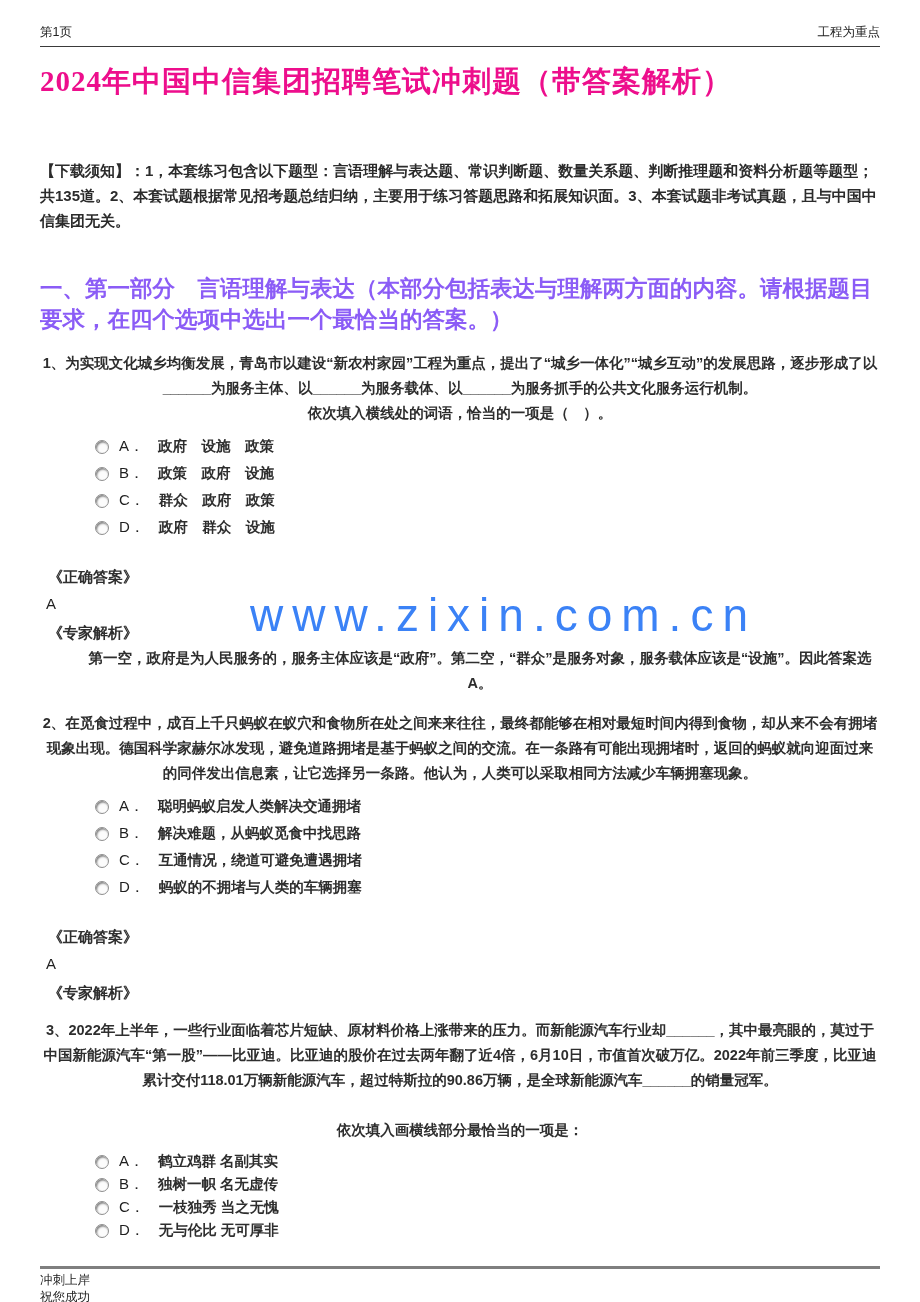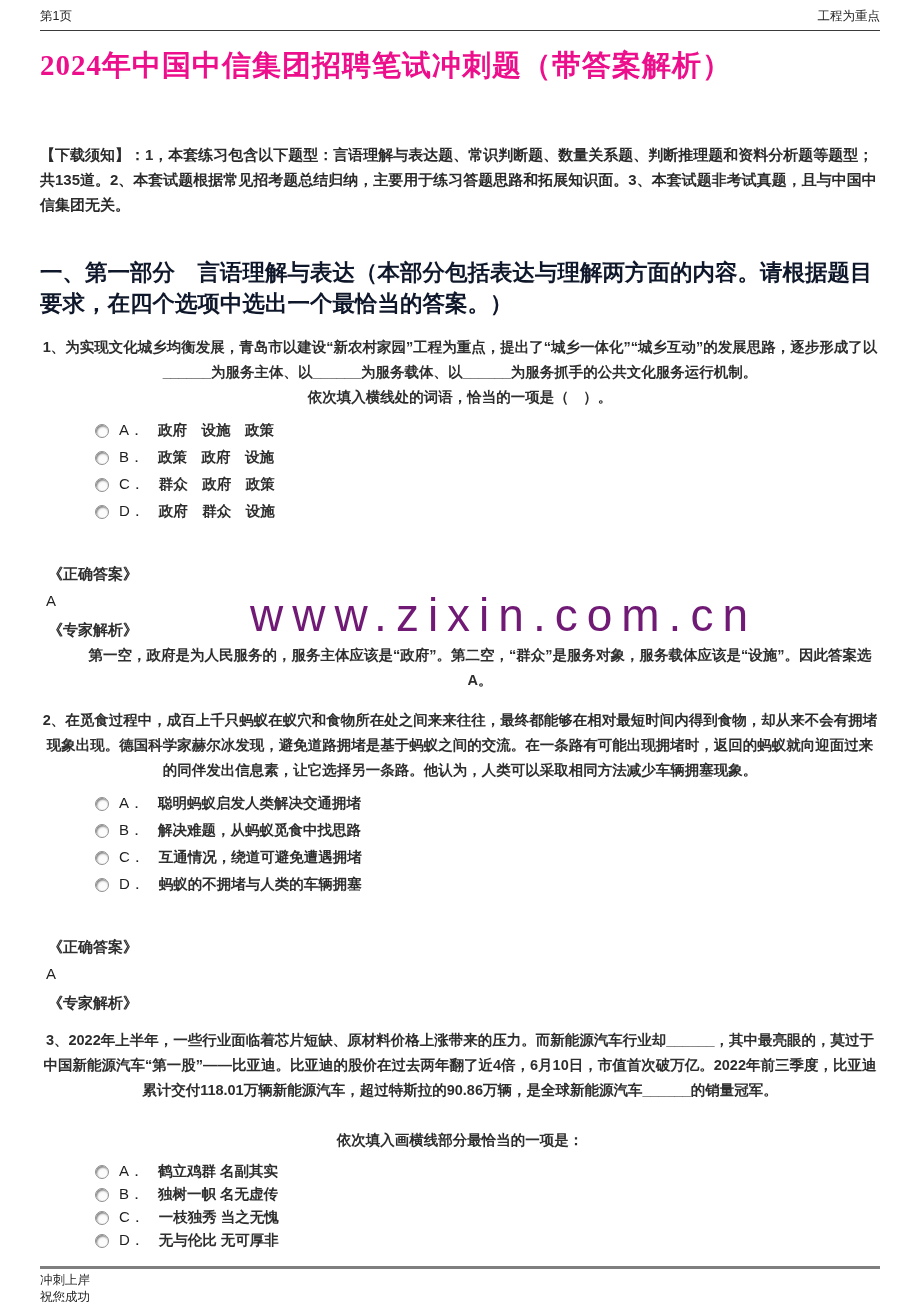--- a/index.html
+++ b/index.html
@@ -14,21 +14,21 @@
   .content{position:relative;z-index:1;padding:0 40px;}
   .watermark{
     position:absolute;z-index:0;
     top:588px;left:250px;
     font-size:46px;letter-spacing:9px;
     color:#dedede;white-space:nowrap;
     font-family:"Liberation Sans","DejaVu Sans",sans-serif;
   }
   .header{
     display:flex;justify-content:space-between;align-items:flex-end;
-    padding-top:8px;padding-bottom:5px;
+    padding-top:24px;padding-bottom:5px;
     font-size:12.5px;color:#222;
     border-bottom:1.5px solid #3a3a3a;
   }
   .doc-title{
     margin-top:15px;
     text-align:left;
     font-size:29px;font-weight:bold;letter-spacing:1px;
     font-family:"Liberation Serif","DejaVu Serif",serif;
   }
   .notice{
@@ -50,53 +50,53 @@
   .options.tight .opt-row{height:23px;}
   .opt-row{display:flex;align-items:center;height:27px;}
   .radio{
     width:12px;height:12px;border-radius:50%;
     border:1px solid #8f8f8f;background:#fcfcfc;
     box-shadow:inset 1px 1.5px 2px rgba(0,0,0,0.5);
     margin-right:10px;flex:0 0 auto;
   }
   .opt-label{font-size:15px;color:#1f1f1f;margin-right:14px;}
   .opt-text{font-size:14.5px;font-weight:600;color:#2e2e2e;}
-  .answer-label{margin-top:40px;font-size:15px;font-weight:600;padding-left:8px;font-family:Liberation Mono, monospace;}
+  .answer-label{margin-top:27px;font-size:15px;font-weight:600;padding-left:8px;font-family:Liberation Mono, monospace;}
   .answer-letter{margin-top:8px;font-size:15px;color:#1f1f1f;padding-left:6px;}
   .analysis-label{margin-top:12px;font-size:15px;font-weight:600;padding-left:8px;}
   .analysis-text{margin-top:3px;margin-left:40px;}
   .footer-line{
     position:absolute;z-index:1;
     left:40px;right:40px;top:1266px;height:3px;background:#7f7f7f;
   }
   .footer{
     position:absolute;z-index:1;
     left:40px;right:40px;top:1272px;
     display:flex;justify-content:space-between;
     font-size:12.5px;color:#222;flex-direction:column;
   }
 </style>
 </head>
 <body>
 
 <div class="page">
 
-  <div class="watermark" style="color: #701a75;">www.zixin.com.cn</div>
+  <div class="watermark" style="color: #3b82f6;">www.zixin.com.cn</div>
 
   <div class="content">
     <div class="header">
       <span>第1页</span>
       <span>工程为重点</span>
     </div>
 
     <div class="doc-title" style="color: rgb(237, 14, 140);">2024年中国中信集团招聘笔试冲刺题（带答案解析）</div>
 
     <div class="notice">【下载须知】：1，本套练习包含以下题型：言语理解与表达题、常识判断题、数量关系题、判断推理题和资料分析题等题型；共135道。2、本套试题根据常见招考题总结归纳，主要用于练习答题思路和拓展知识面。3、本套试题非考试真题，且与中国中信集团无关。</div>
 
-    <div class="section-heading" style="color: #0f172a;">一、第一部分　言语理解与表达（本部分包括表达与理解两方面的内容。请根据题目要求，在四个选项中选出一个最恰当的答案。）</div>
+    <div class="section-heading" style="color: #8b5cf6;">一、第一部分　言语理解与表达（本部分包括表达与理解两方面的内容。请根据题目要求，在四个选项中选出一个最恰当的答案。）</div>
 
     <div class="question" style="margin-top:16px;">
       <div class="stem">1、为实现文化城乡均衡发展，青岛市以建设“新农村家园”工程为重点，提出了“城乡一体化”“城乡互动”的发展思路，逐步形成了以______为服务主体、以______为服务载体、以______为服务抓手的公共文化服务运行机制。</div>
       <div class="prompt">依次填入横线处的词语，恰当的一项是（　）。</div>
       <div class="options">
         <div class="opt-row">
           <span class="radio"></span>
           <span class="opt-label">A．</span>
           <span class="opt-text">政府　设施　政策</span>
         </div>

